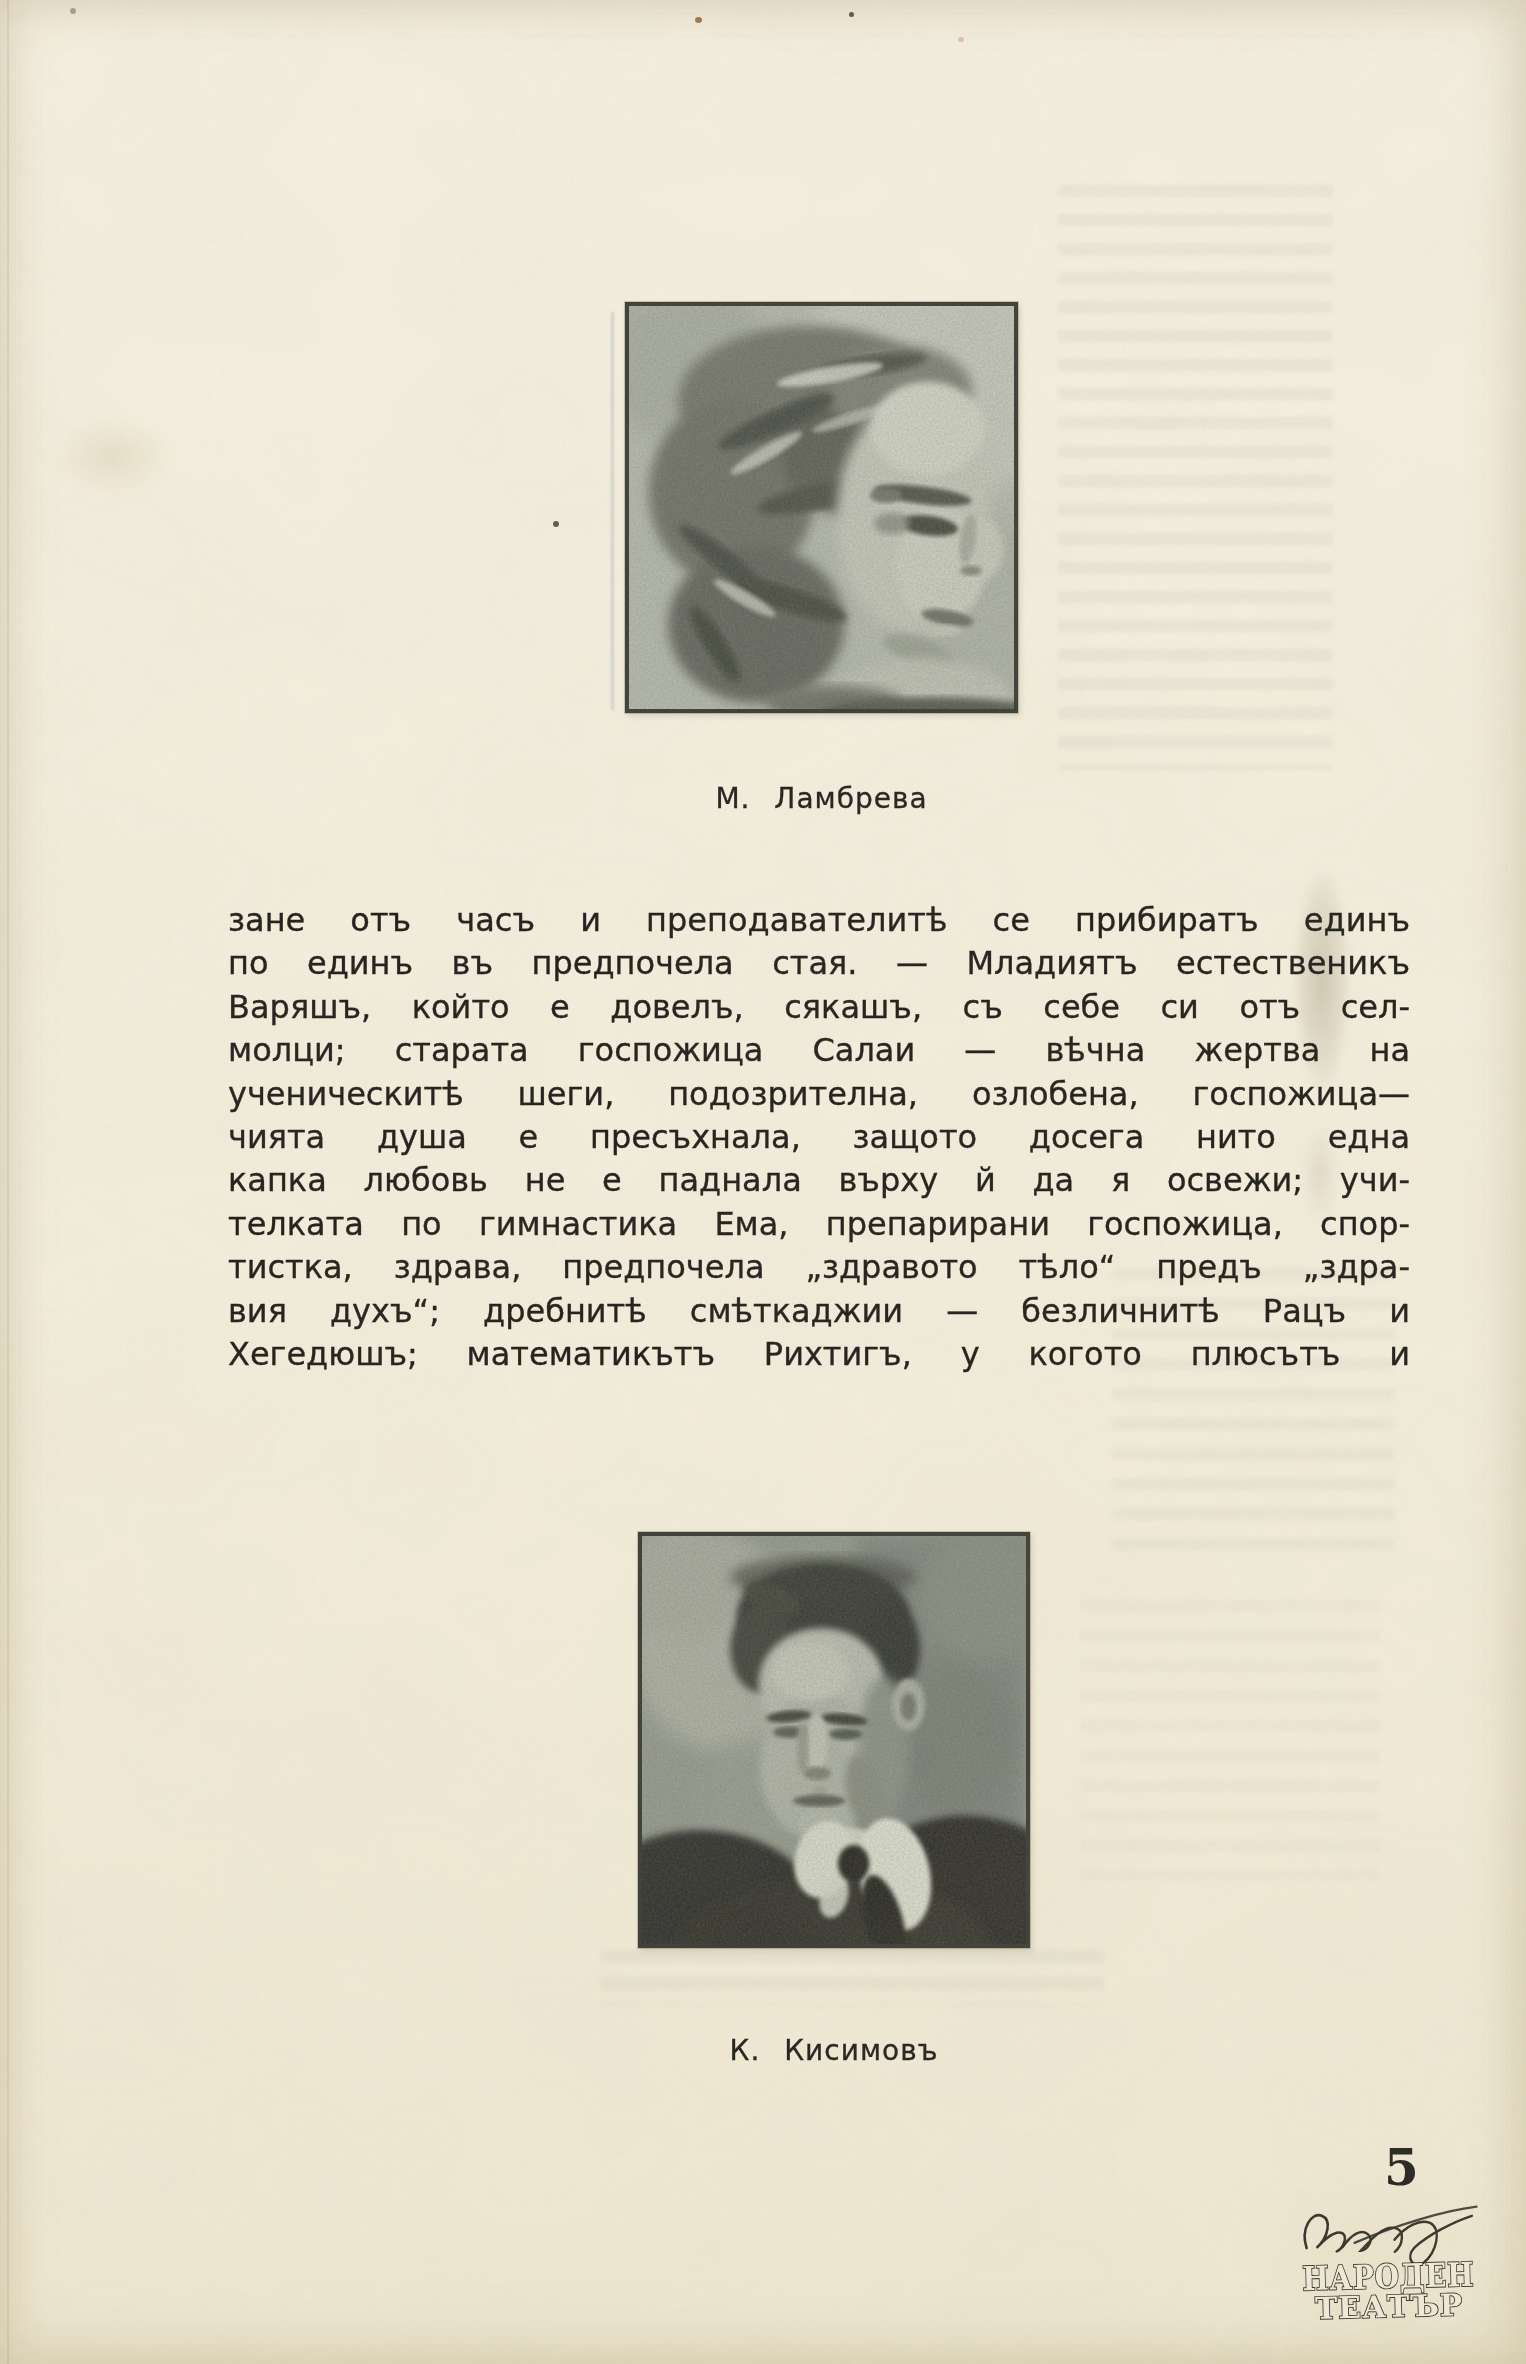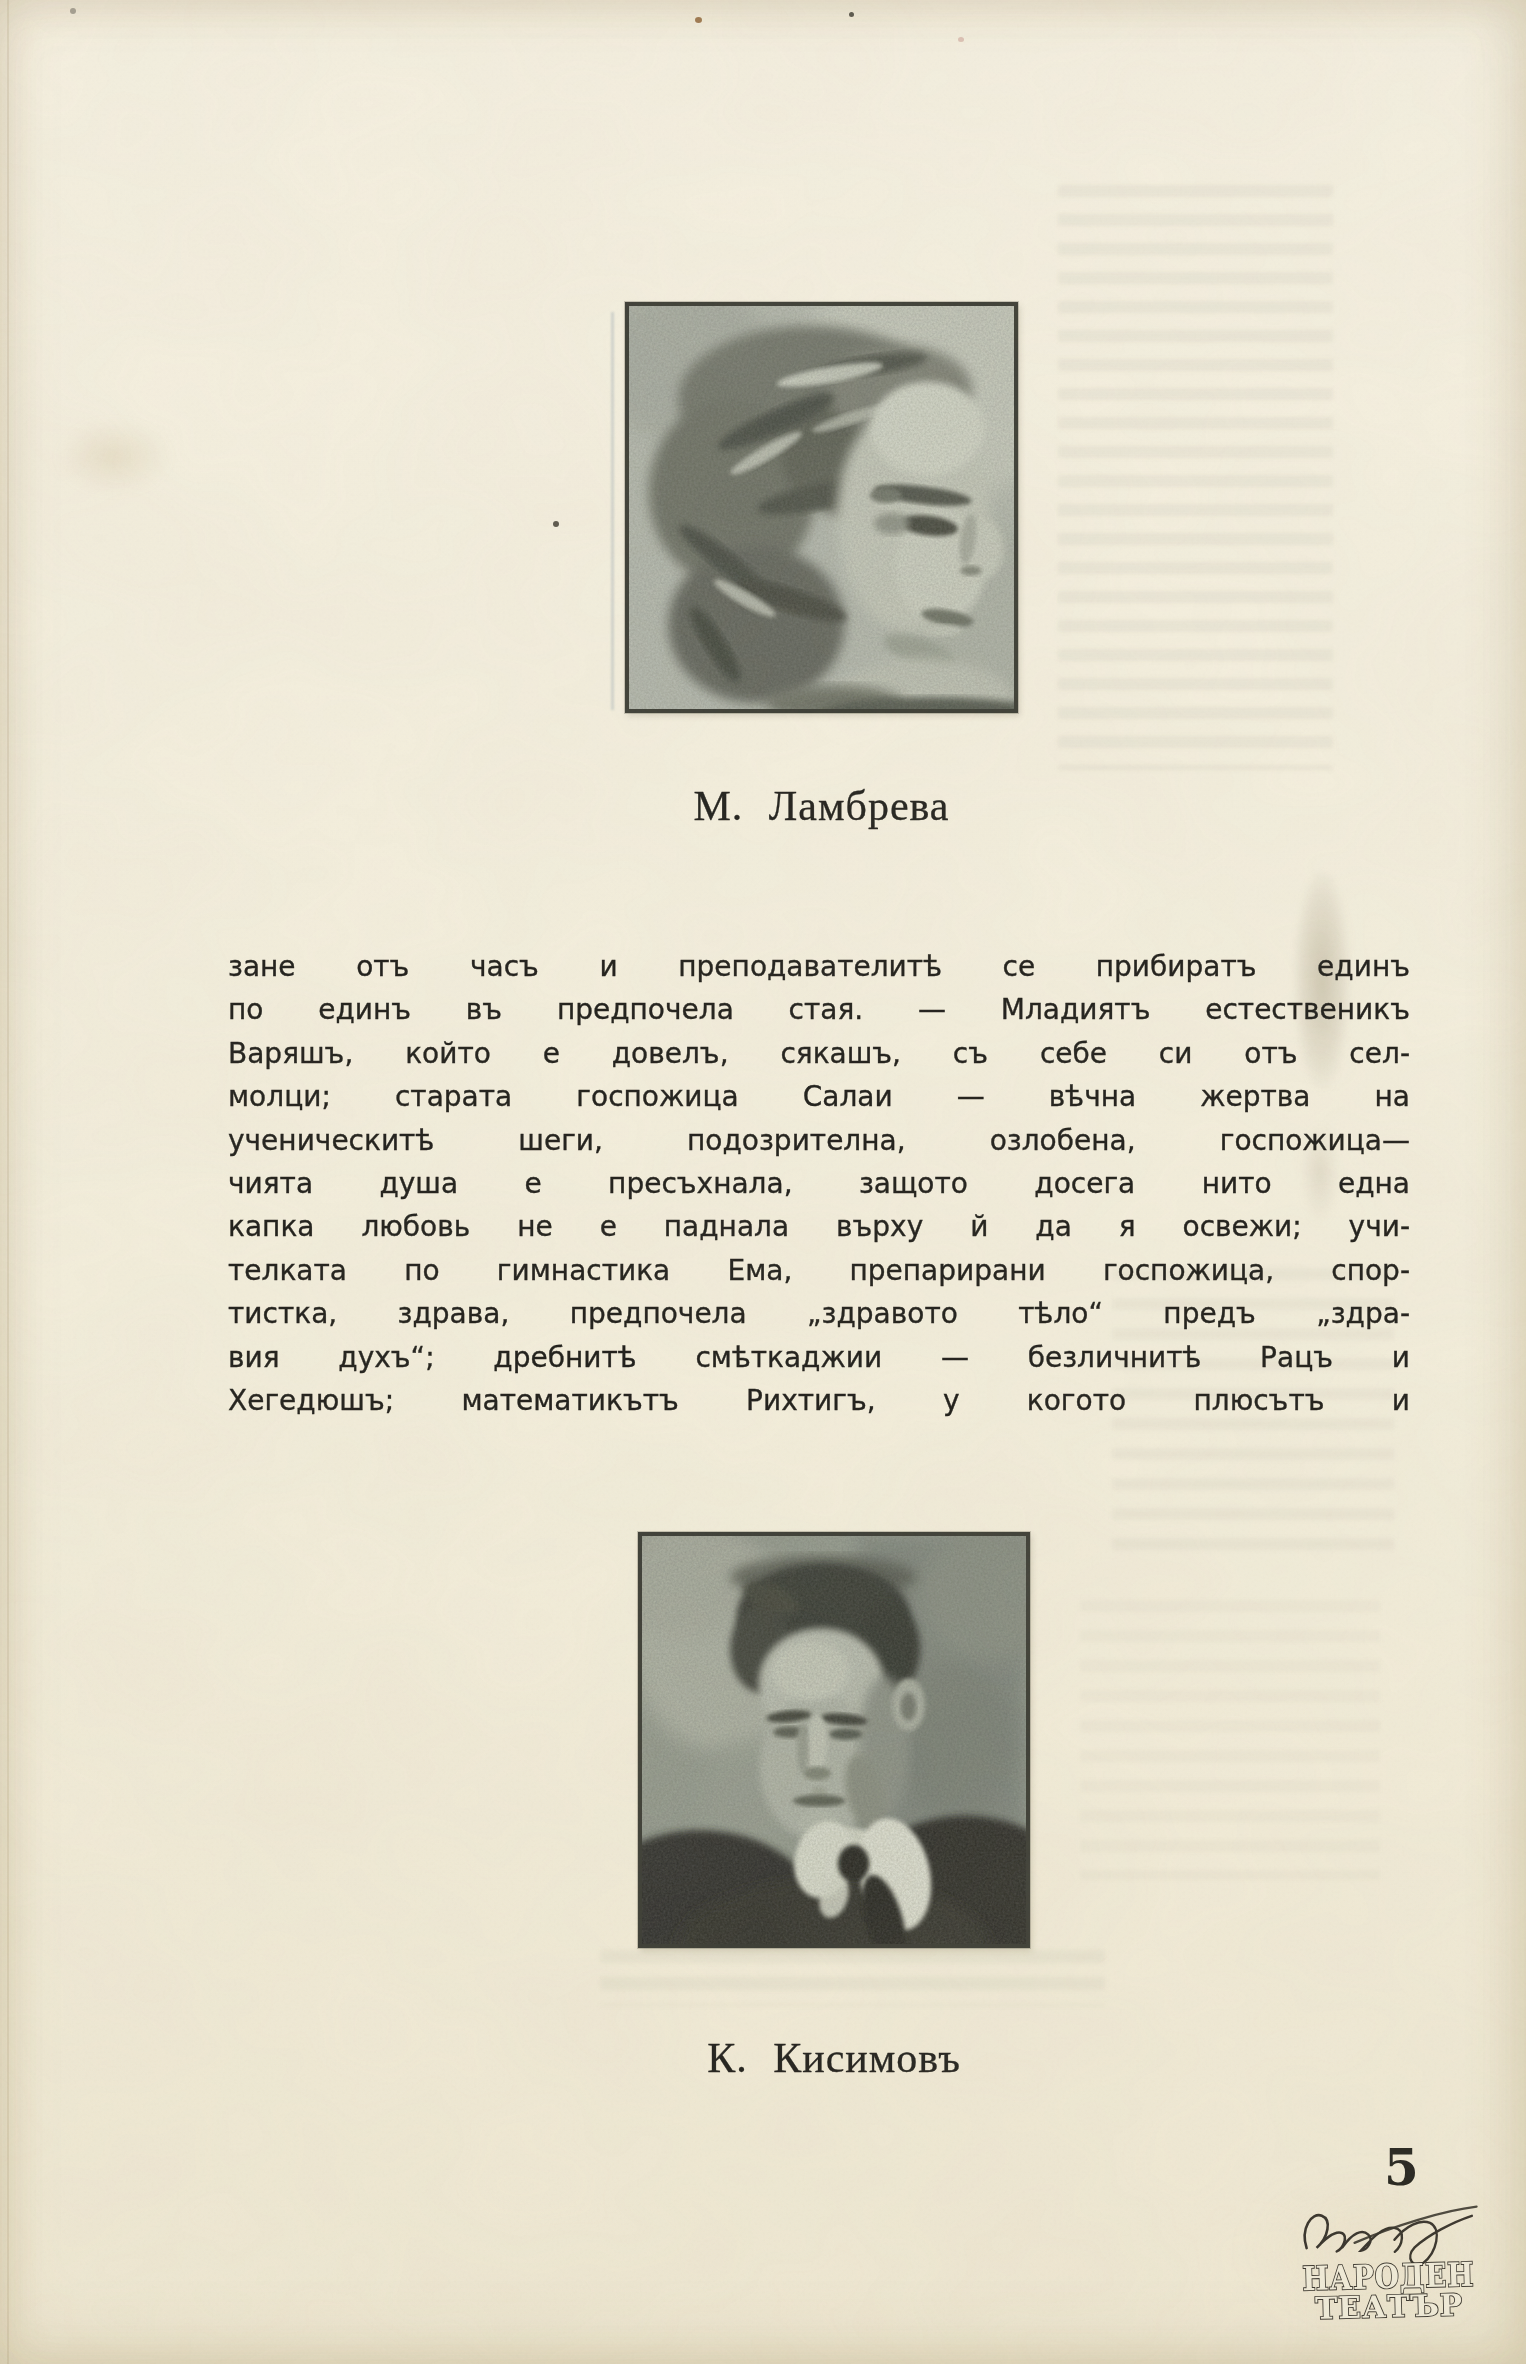--- a/index.html
+++ b/index.html
@@ -21,28 +21,28 @@
   .defs{position:absolute;width:0;height:0;}
 
   
   .photo-frame{position:absolute;border:4px solid #3d3e36;box-sizing:border-box;background:#b0b5aa;
     box-shadow:0 0 0 1px rgba(70,70,60,0.25), 2px 3px 6px rgba(90,80,50,0.18);}
   .photo-1{left:625px;top:302px;width:393px;height:411px;}
   .photo-2{left:638px;top:1532px;width:392px;height:416px;}
   .photo-frame svg{display:block;width:100%;height:100%;}
 
   
-  .caption{position:absolute;text-align:center;font-size:42px;letter-spacing:1px;word-spacing:14px;
-    color:#23221e;-webkit-text-stroke:0.3px #23221e;white-space:nowrap;font-family:Liberation Serif, serif;}
+  .caption{position:absolute;text-align:center;font-size:28px;letter-spacing:1px;word-spacing:14px;
+    color:#23221e;-webkit-text-stroke:0.3px #23221e;white-space:nowrap;}
   .cap1{left:625px;top:782px;width:393px;}
   .cap2{left:638px;top:2034px;width:392px;}
 
   
-  .paragraph{position:absolute;left:228px;top:899px;width:1182px;font-size:28px;line-height:43.4px;
-    color:#201f1b;margin-top:46px;-webkit-text-stroke:0.35px #201f1b;}
+  .paragraph{position:absolute;left:228px;top:899px;width:1182px;font-size:32px;line-height:43.4px;
+    color:#201f1b;-webkit-text-stroke:0.35px #201f1b;}
   .paragraph .line{text-align:justify;text-align-last:justify;white-space:normal;height:43.4px;overflow:visible;}
 
   
   .page-number{position:absolute;left:1384px;top:2138px;width:60px;font-family:"DejaVu Serif",serif;
     font-weight:700;font-size:50px;color:#26251f;text-align:left;}
 
   
   .stamp{position:absolute;left:1295px;top:2196px;width:187px;height:130px;transform:rotate(-1.5deg);opacity:0.95;}
 
   

